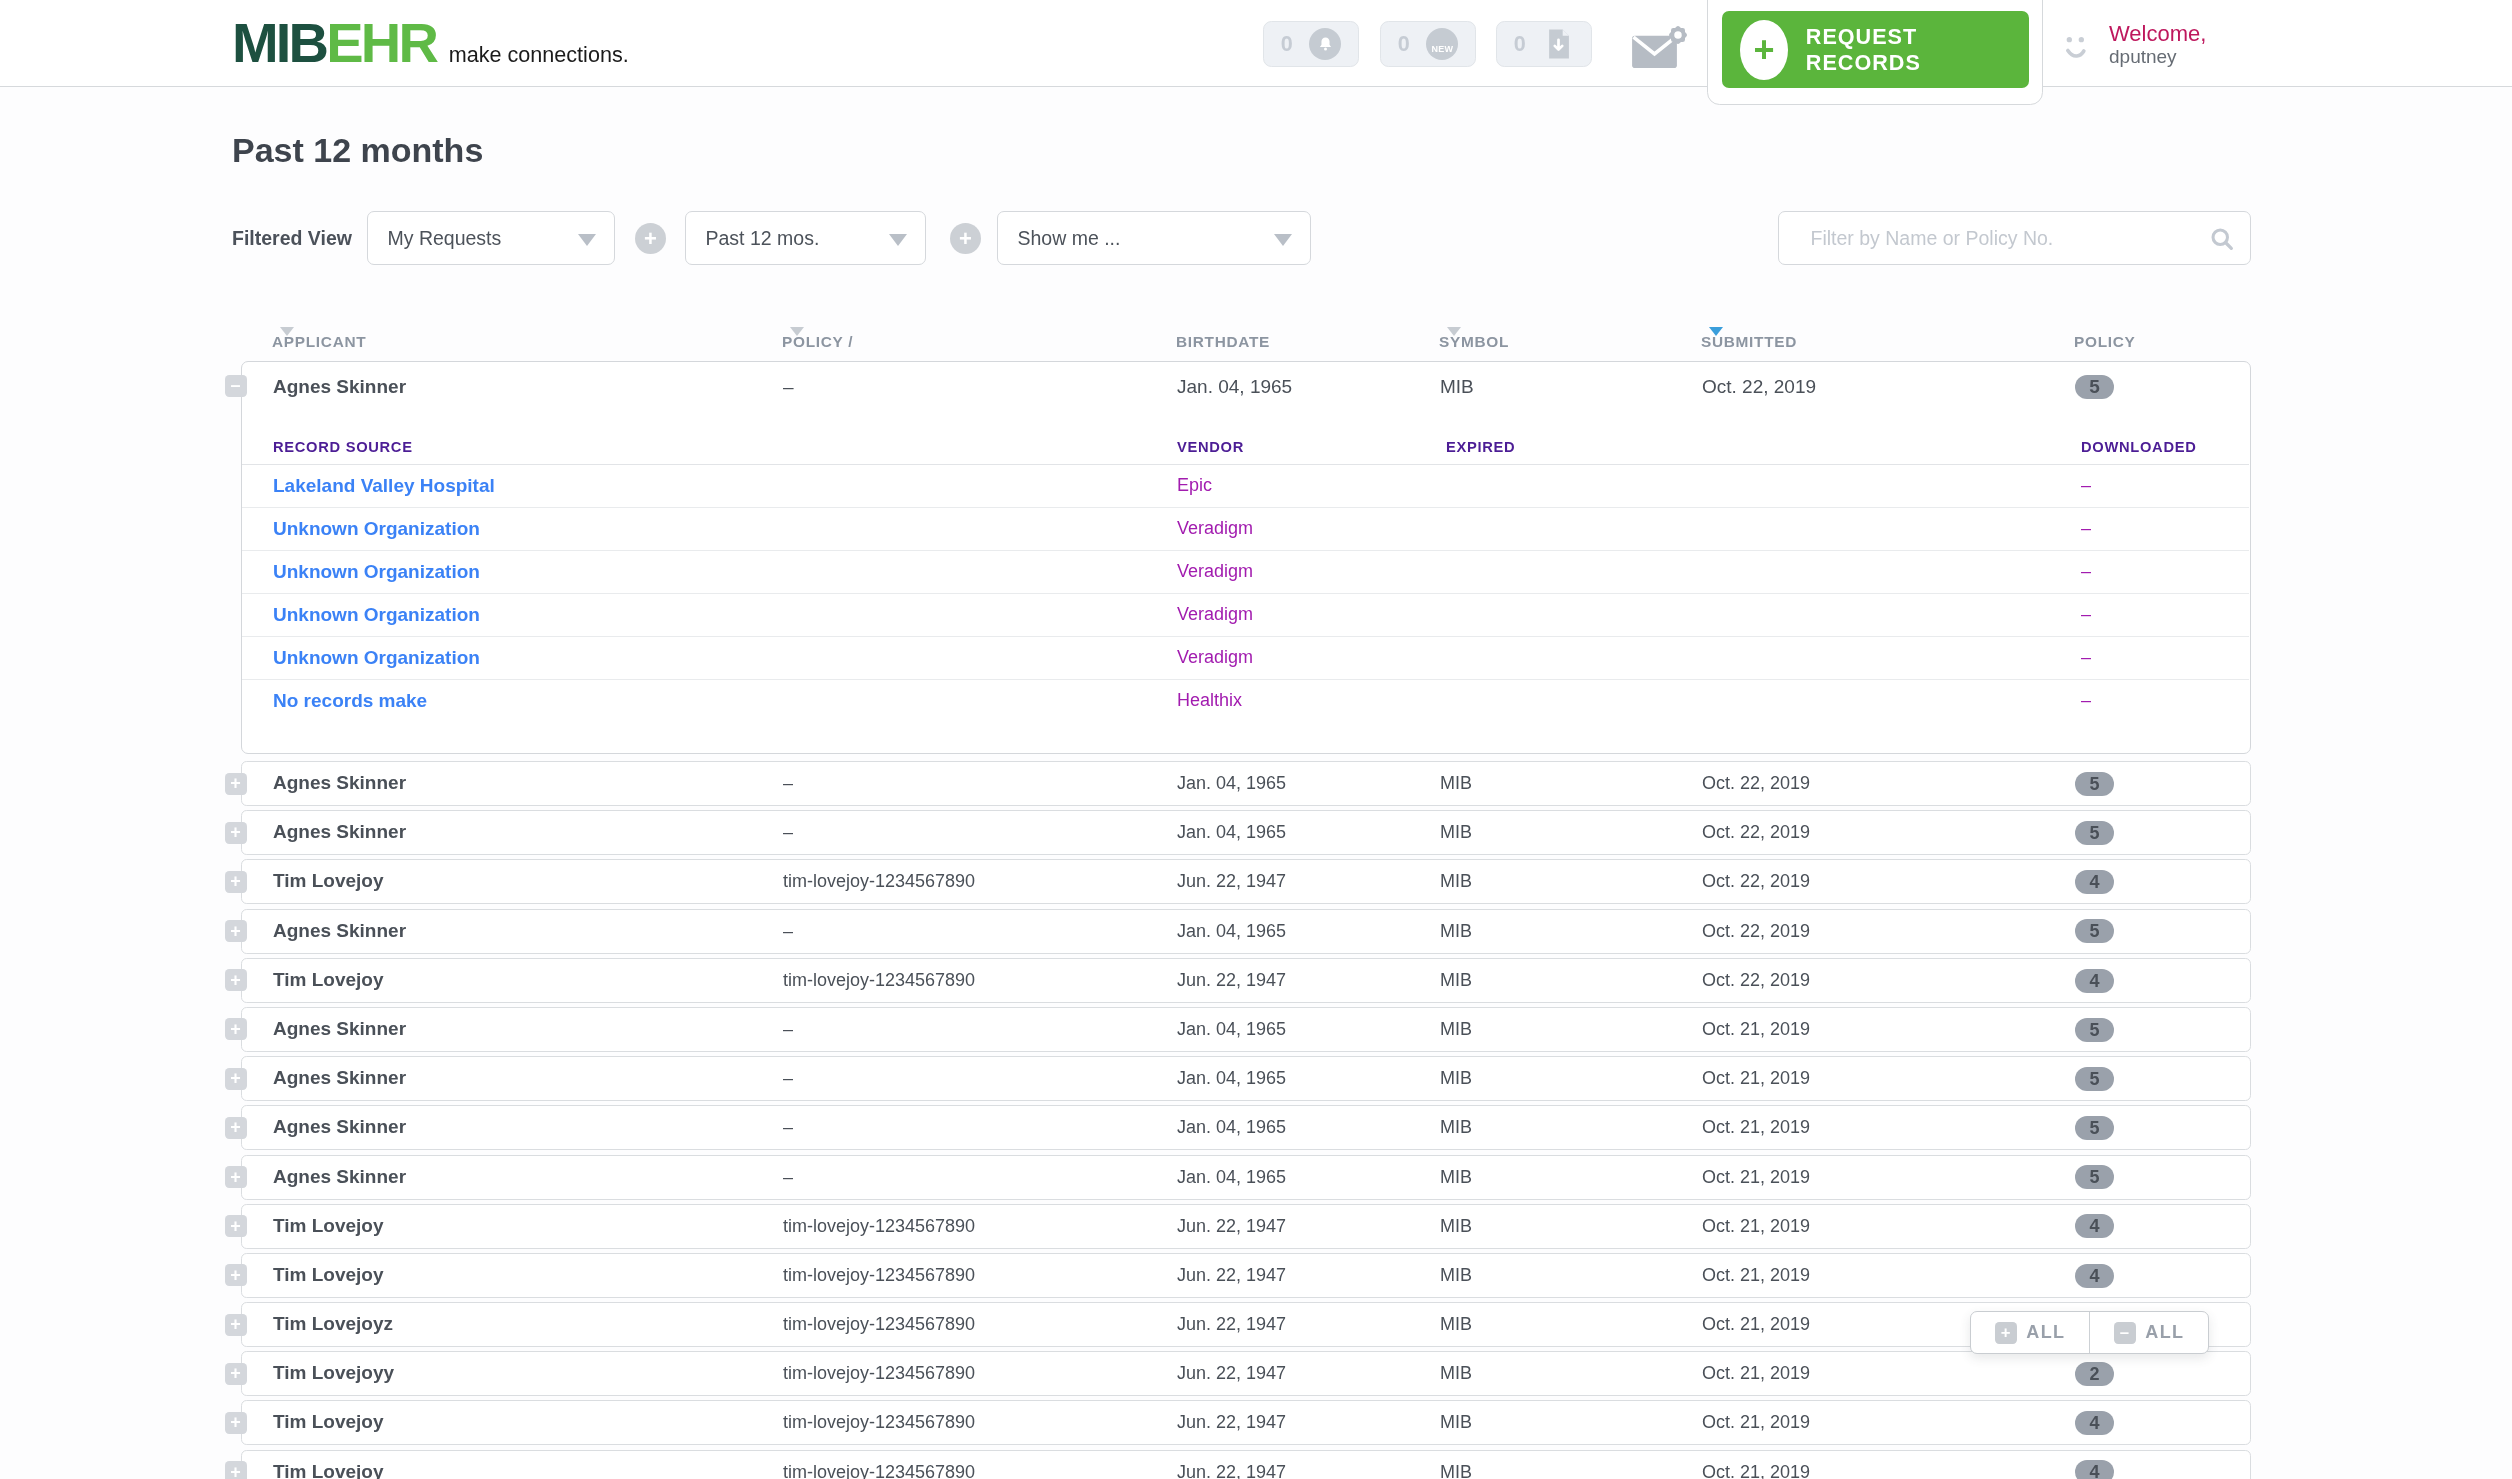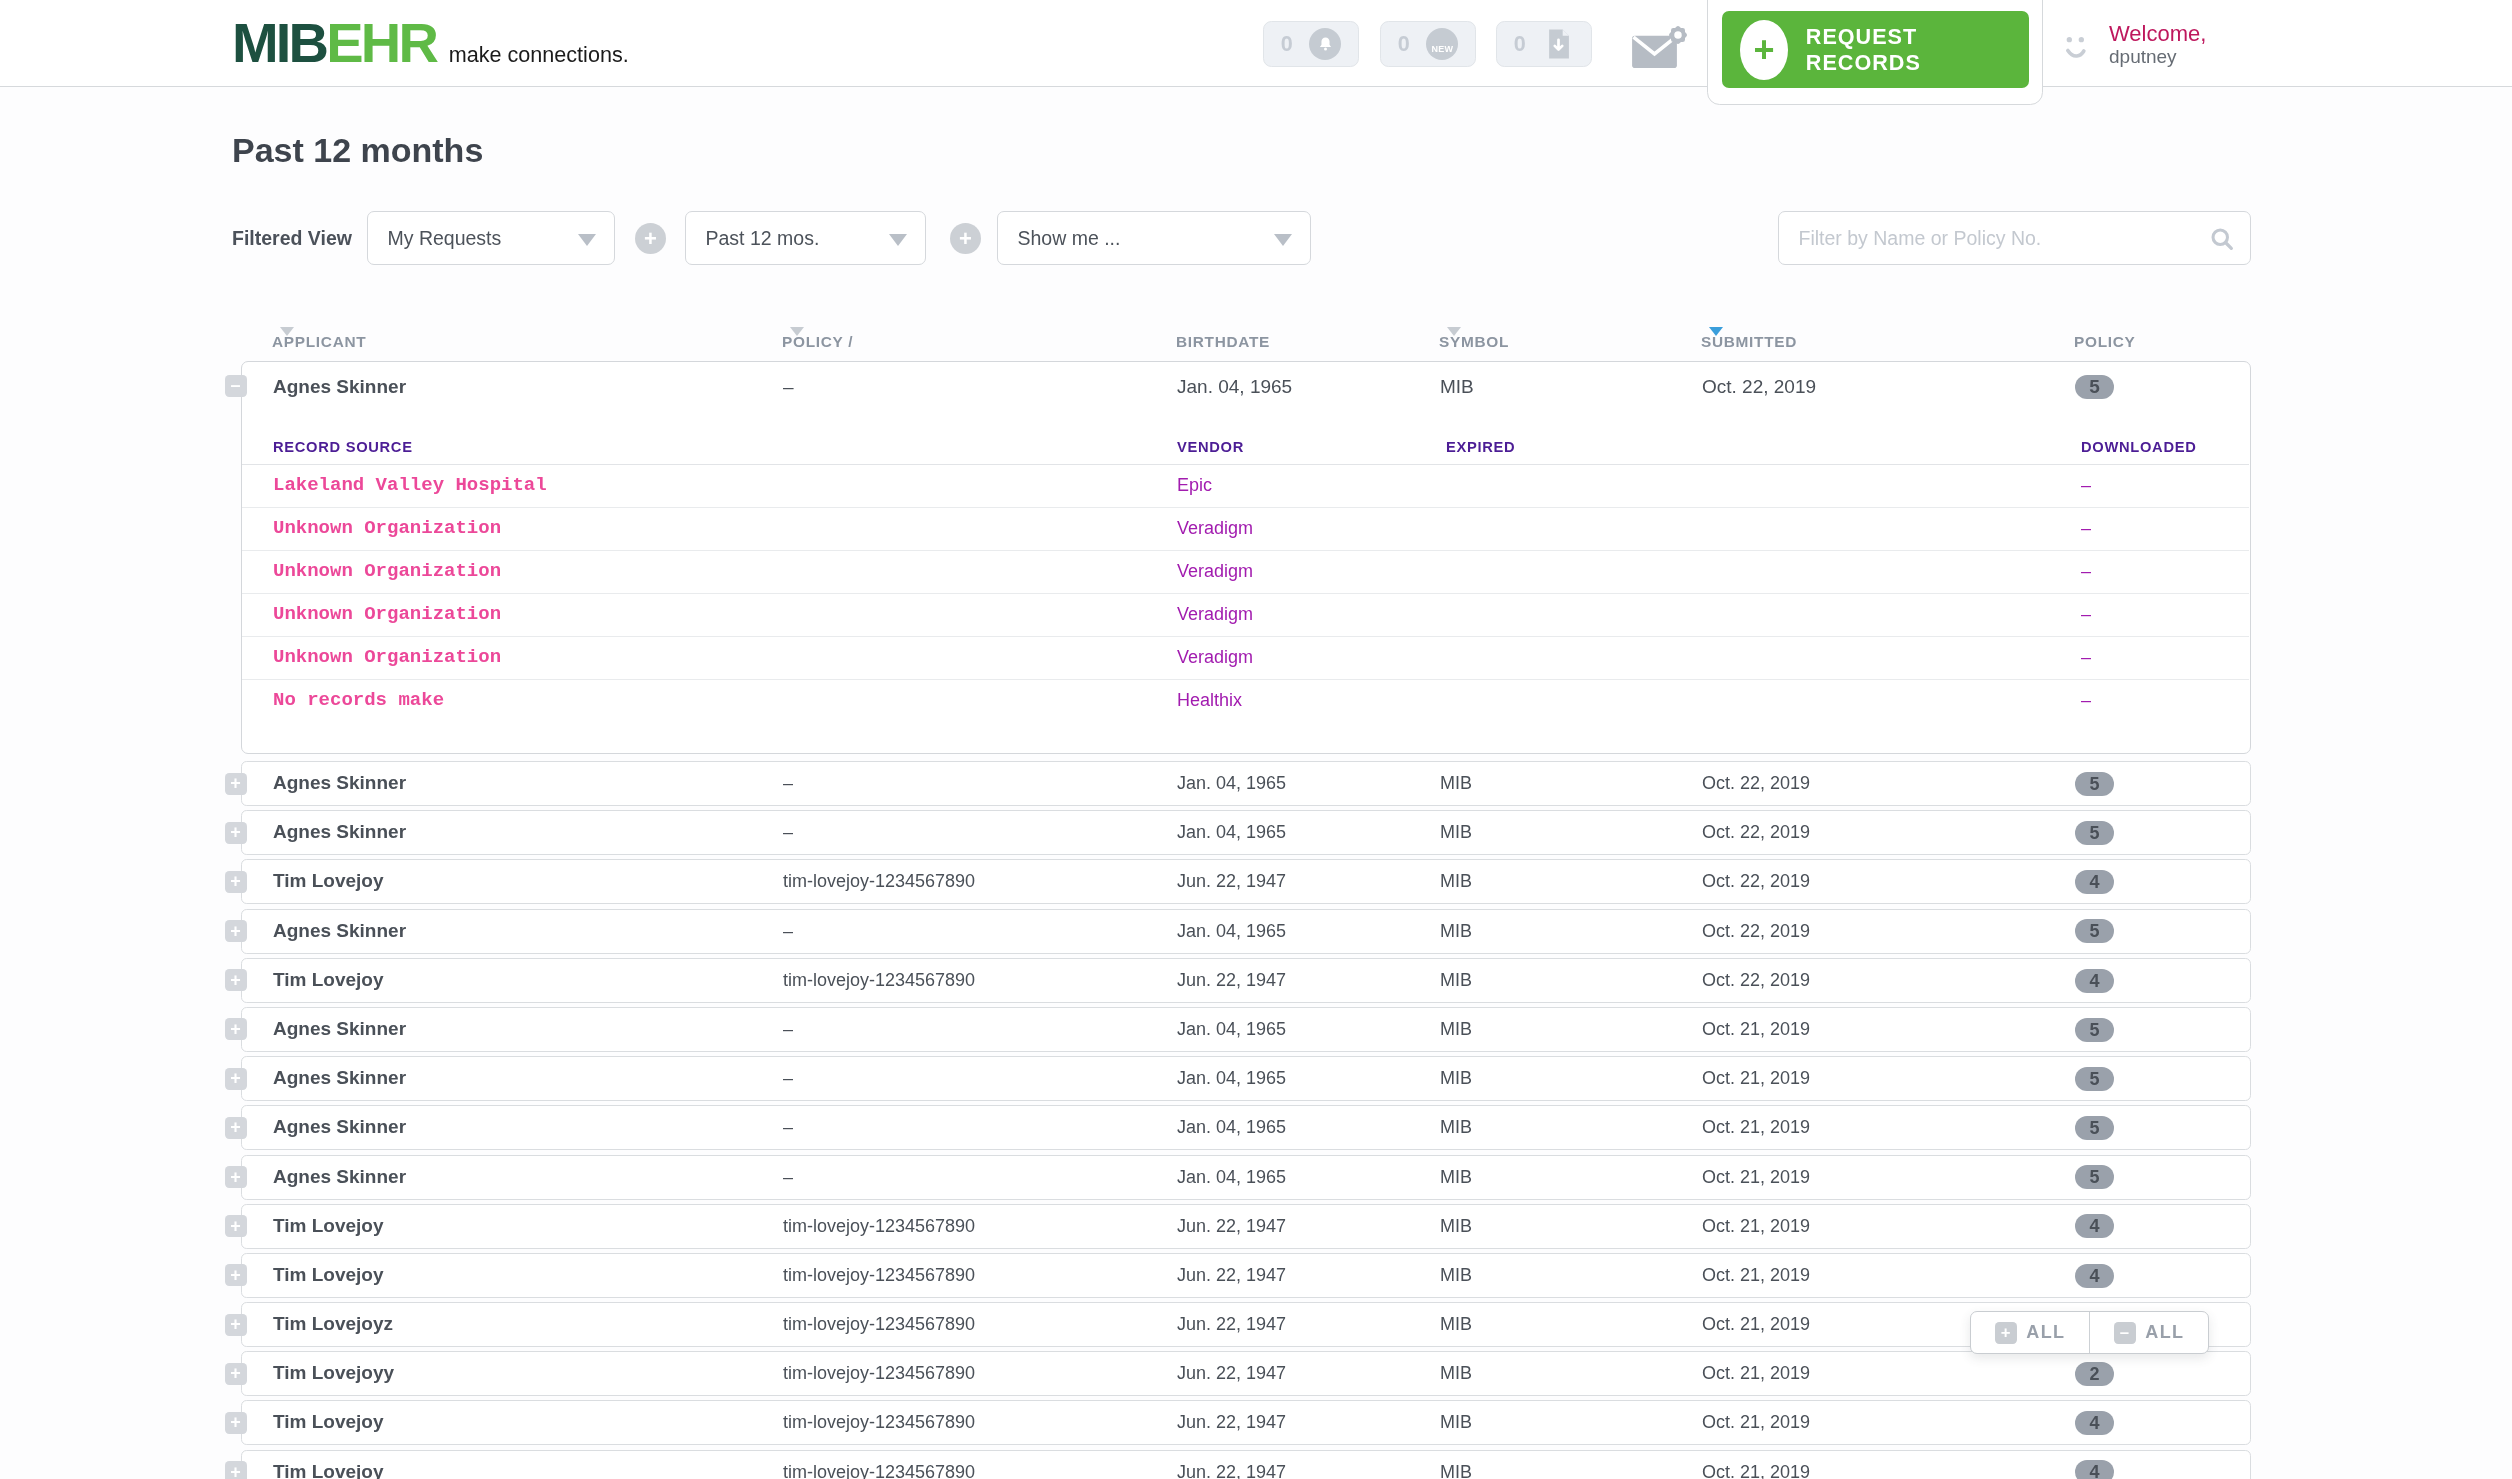--- a/index.html
+++ b/index.html
@@ -42,21 +42,21 @@
     font-size:19.5px;font-weight:600;color:#4b515a;}
   .dd{position:absolute;top:211px;height:54px;background:#fff;border:1.4px solid #d5d8dc;
     border-radius:7px;display:flex;align-items:center;cursor:pointer;}
   .dd .dtext{font-size:19.5px;color:#4c525a;margin-left:19.5px;}
   .dd .tri{position:absolute;right:18px;top:21.6px;width:0;height:0;
     border-left:9px solid transparent;border-right:9px solid transparent;border-top:12px solid #b9bfc7;}
   .pluscircle{position:absolute;top:223px;width:31px;height:31px;border-radius:50%;background:#ccd0d5;
     color:#fff;font-size:22px;font-weight:700;display:flex;align-items:center;justify-content:center;cursor:pointer;}
   .search{position:absolute;left:1778px;top:211px;width:473px;height:54px;background:#fff;
     border:1.4px solid #d5d8dc;border-radius:7px;}
-  .search input{position:absolute;left:0;top:0;width:419px;height:52px;border:none;outline:none;
+  .search input{position:absolute;left:12px;top:0;width:419px;height:52px;border:none;outline:none;
     font-size:19.5px;color:#4c525a;padding-left:19.5px;background:transparent;
     font-family:"Liberation Sans","DejaVu Sans",sans-serif;}
   .search input::placeholder{color:#c3c8cf;}
   .search svg{position:absolute;right:14px;top:12.6px;}
 
   
   .thead{position:absolute;left:241px;top:327px;width:2010px;height:29px;}
   .thead span{position:absolute;line-height:29px;font-size:15.4px;font-weight:700;
     letter-spacing:0.7px;color:#8c95a1;cursor:default;}
   .sorttri{display:inline-block;width:0;height:0;border-left:7px solid transparent;
@@ -74,21 +74,21 @@
     cursor:pointer;z-index:5;}
   .name{font-weight:700;color:#3c424b;font-size:19.5px;}
   .badge{position:absolute;width:39px;height:24px;border-radius:12px;background:#9aa1ab;color:#fff;
     font-size:15.4px;font-weight:700;display:flex;align-items:center;justify-content:center;}
   .subhead span{position:absolute;line-height:28px;top:71px;font-size:14.7px;font-weight:700;
     letter-spacing:0.7px;color:#4c1d95;}
   .subrows{position:absolute;left:0;top:102px;width:2007px;}
   .subrow{position:relative;height:43px;border-top:1.4px solid #e9ebed;}
   .subrow:first-child{border-top-color:#e2e4e7;}
   .subrow span{position:absolute;line-height:41px;font-size:18px;color:#a21caf;}
-  .subrow .src{font-weight:700;color:#ec4899;font-size:19px;font-family:Liberation Mono, monospace;}
+  .subrow .src{font-weight:700;color:#3b82f6;font-size:19px;}
 
   
   .rows{position:absolute;left:241px;top:761px;width:2010px;}
   .row{position:relative;height:45px;margin-bottom:4.2px;background:#fff;
     border:1.4px solid #dadde0;border-radius:5.6px;}
   .row span{position:absolute;line-height:42px;font-size:18px;color:#4a5058;}
   .row .name{font-size:19px;}
   
   .c-name{left:31px;} .c-policy{left:541px;} .c-birth{left:935px;} .c-symbol{left:1198px;}
   .c-submitted{left:1460px;} .c-badge{left:1833px;}

